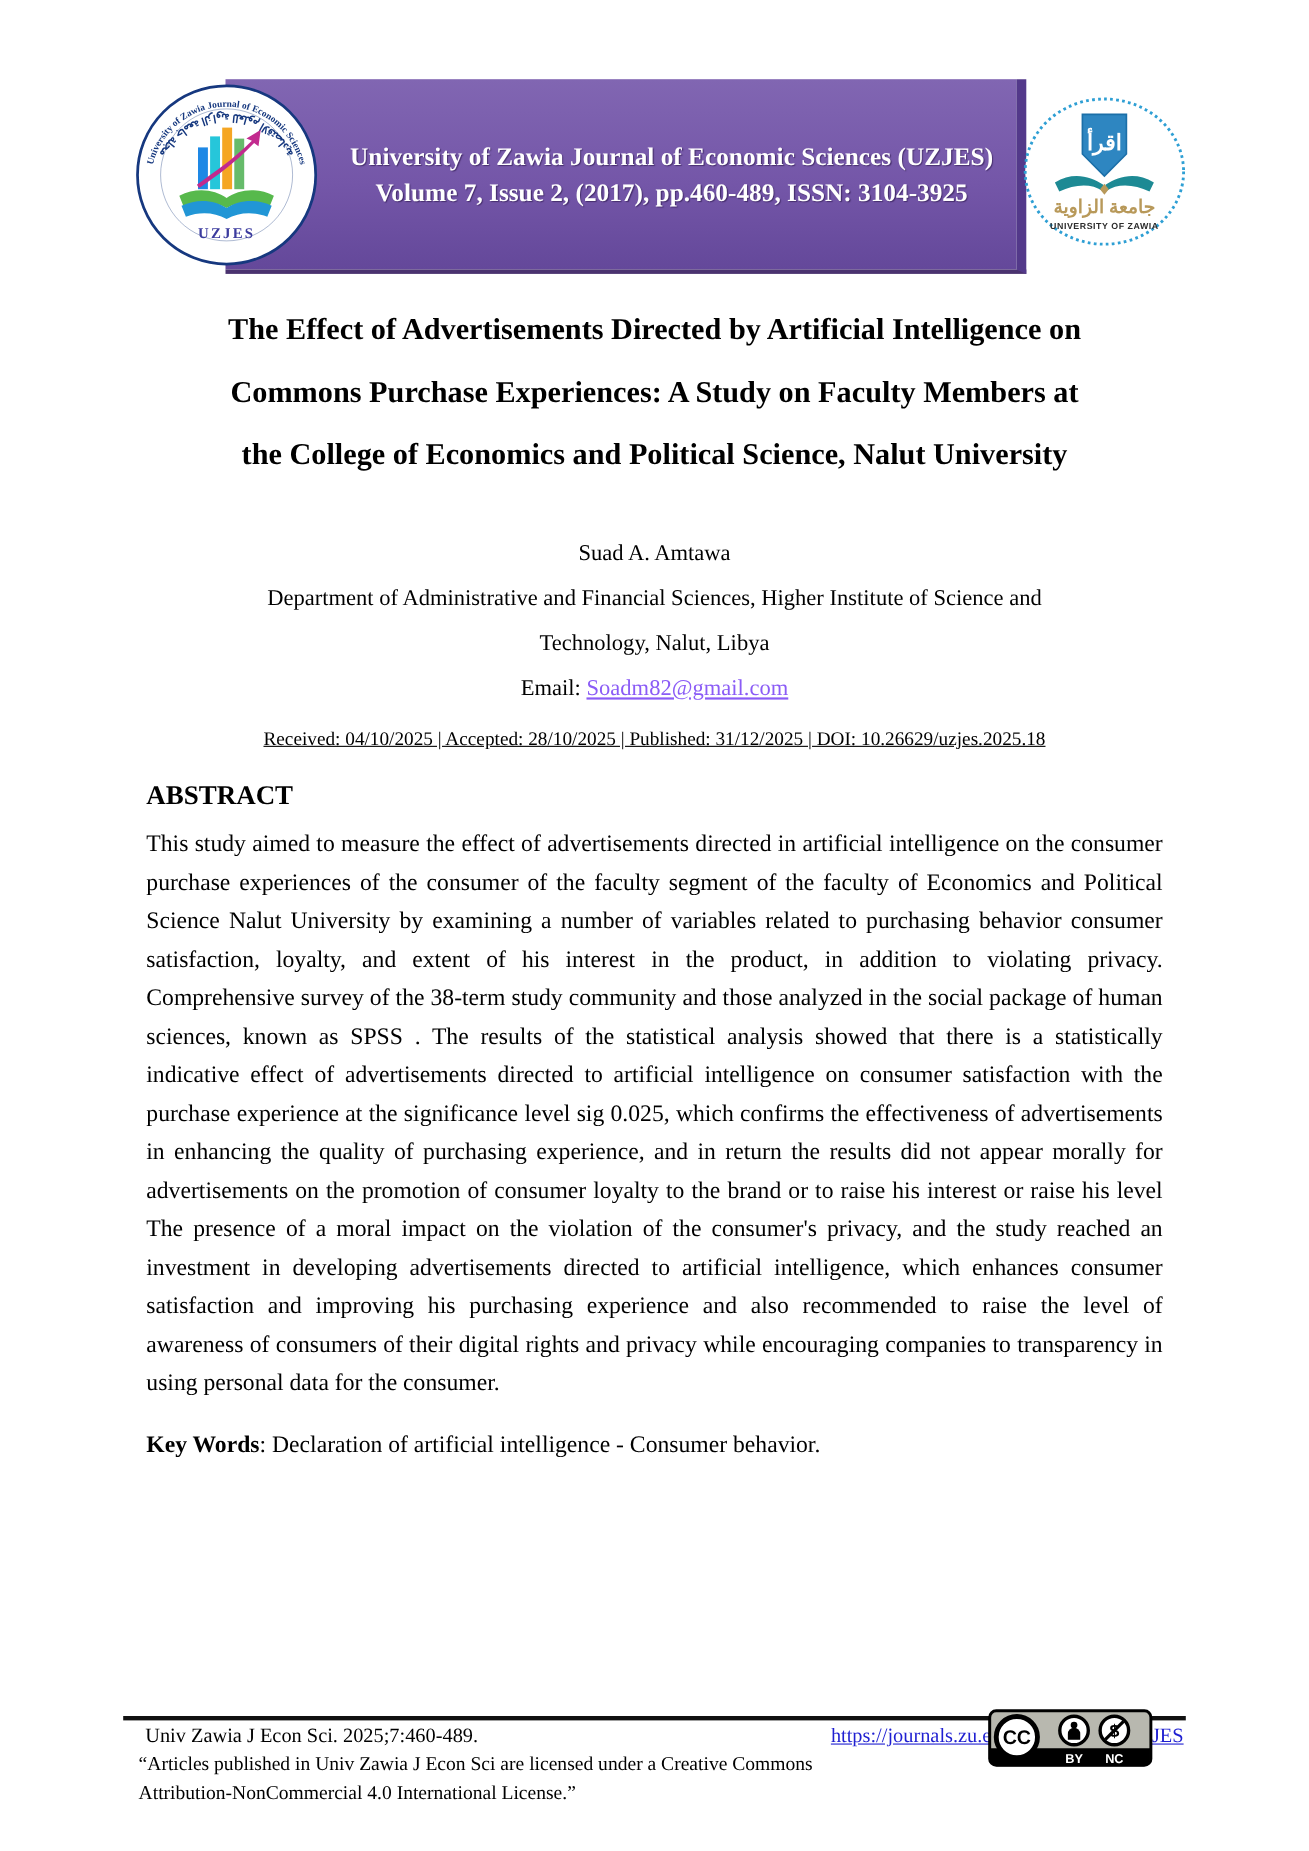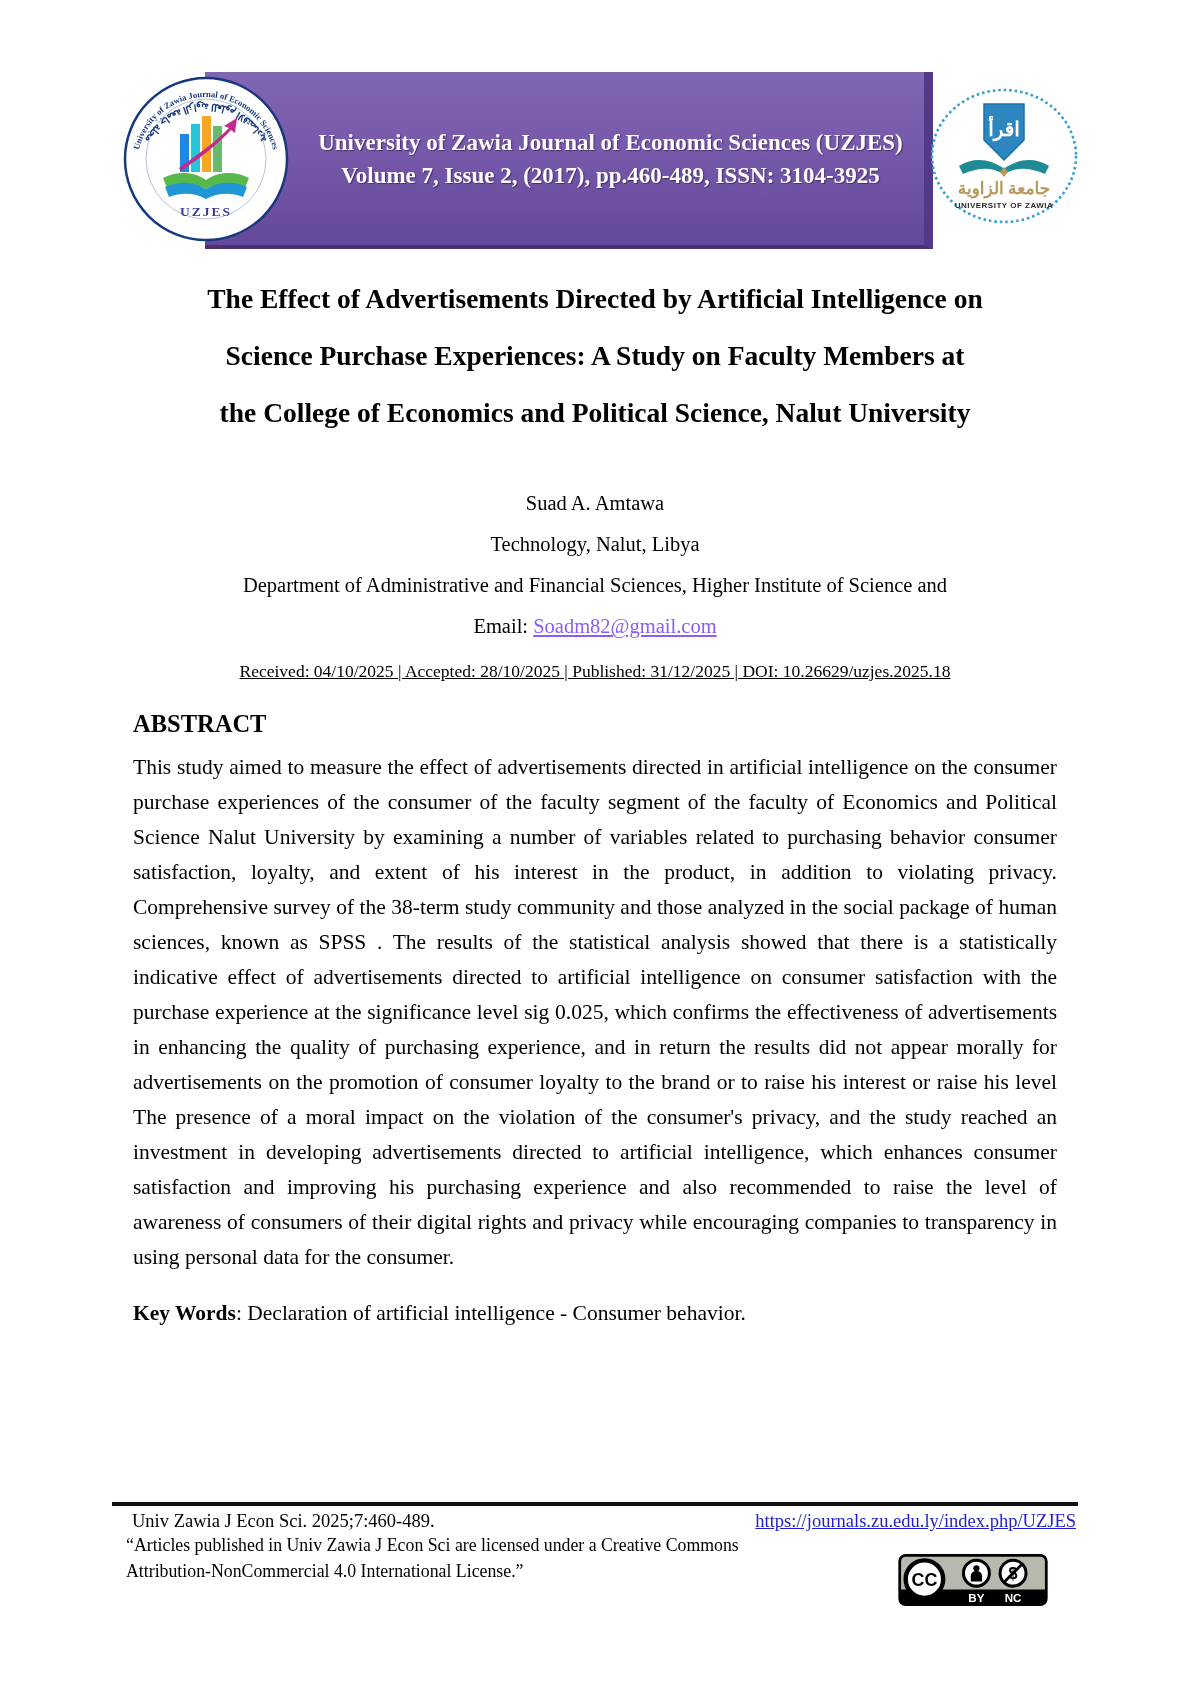--- a/index.html
+++ b/index.html
@@ -25,21 +25,21 @@
   .main{position:absolute;left:133px;top:270px;width:924px;}
   .paper-title{font-size:27.5px;font-weight:bold;text-align:center;line-height:57px;}
   .author-block{margin-top:42px;text-align:center;font-size:20.5px;line-height:41px;}
   .email-link{color:#8b5cf6;text-decoration:underline;}
   .meta-line{margin-top:14px;text-align:center;font-size:17.5px;text-decoration:underline;}
   .abstract-heading{margin-top:28px;font-size:24.5px;font-weight:bold;}
   .abstract-body{margin-top:12px;font-size:21.5px;line-height:35px;text-align:justify;}
   .keywords{margin-top:26px;font-size:21.5px;}
   .keywords b{font-weight:bold;}
   
-  .footer{position:absolute;left:112px;top:1502px;width:966px;border-top:4px solid #111;padding-top:5px;}
+  .footer{position:absolute;left:112px;top:1560px;width:966px;border-top:4px solid #111;padding-top:5px;}
   .footer-row1{display:flex;justify-content:space-between;font-size:18.5px;padding:0 2px 0 20px;}
   .footer-url{color:#1f1fd1;text-align:center;}
   .license{font-size:17.8px;line-height:26px;padding-left:14px;width:700px;}
   .cc-badge{position:absolute;left:898px;top:1552px;width:150px;height:56px;cursor:pointer;}
   svg text{user-select:none;}
 </style>
 </head>
 <body>
 
 <div class="header">
@@ -89,28 +89,28 @@
       <path d="M71,86 l4,-5 l4,5 l-4,5 z" fill="#b8995a"></path>
     </g>
     <text x="75" y="108" text-anchor="middle" font-size="17" font-weight="bold" fill="#b8995a" font-family="Liberation Serif, serif">جامعة الزاوية</text>
     <text x="75" y="122" text-anchor="middle" font-size="8" font-weight="bold" fill="#2b2b2b" letter-spacing="0.5" font-family="Liberation Sans, sans-serif">UNIVERSITY OF ZAWIA</text>
   </svg>
 </div>
 
 <div class="main">
   <div class="paper-title">
     <div>The Effect of Advertisements Directed by Artificial Intelligence on</div>
-    <div>Science Purchase Experiences: A Study on Faculty Members at</div>
+    <div>Commons Purchase Experiences: A Study on Faculty Members at</div>
     <div>the College of Economics and Political Science, Nalut University</div>
   </div>
 
   <div class="author-block">
     <div>Suad A. Amtawa</div>
+    <div>Department of Administrative and Financial Sciences, Higher Institute of Science and</div>
     <div>Technology, Nalut, Libya</div>
-    <div>Department of Administrative and Financial Sciences, Higher Institute of Science and</div>
     <div>
       <span>Email: </span><a class="email-link" href="#">Soadm82@gmail.com</a>
     </div>
   </div>
 
   <div class="meta-line">Received: 04/10/2025 | Accepted: 28/10/2025 | Published: 31/12/2025 | DOI: 10.26629/uzjes.2025.18</div>
 
   <div class="abstract-heading">ABSTRACT</div>
   <div class="abstract-body">This study aimed to measure the effect of advertisements directed in artificial intelligence on the consumer purchase experiences of the consumer of the faculty segment of the faculty of Economics and Political Science Nalut University by examining a number of variables related to purchasing behavior consumer satisfaction, loyalty, and extent of his interest in the product, in addition to violating privacy. Comprehensive survey of the 38-term study community and those analyzed in the social package of human sciences, known as SPSS . The results of the statistical analysis showed that there is a statistically indicative effect of advertisements directed to artificial intelligence on consumer satisfaction with the purchase experience at the significance level sig 0.025, which confirms the effectiveness of advertisements in enhancing the quality of purchasing experience, and in return the results did not appear morally for advertisements on the promotion of consumer loyalty to the brand or to raise his interest or raise his level The presence of a moral impact on the violation of the consumer's privacy, and the study reached an investment in developing advertisements directed to artificial intelligence, which enhances consumer satisfaction and improving his purchasing experience and also recommended to raise the level of awareness of consumers of their digital rights and privacy while encouraging companies to transparency in using personal data for the consumer.</div>
 

